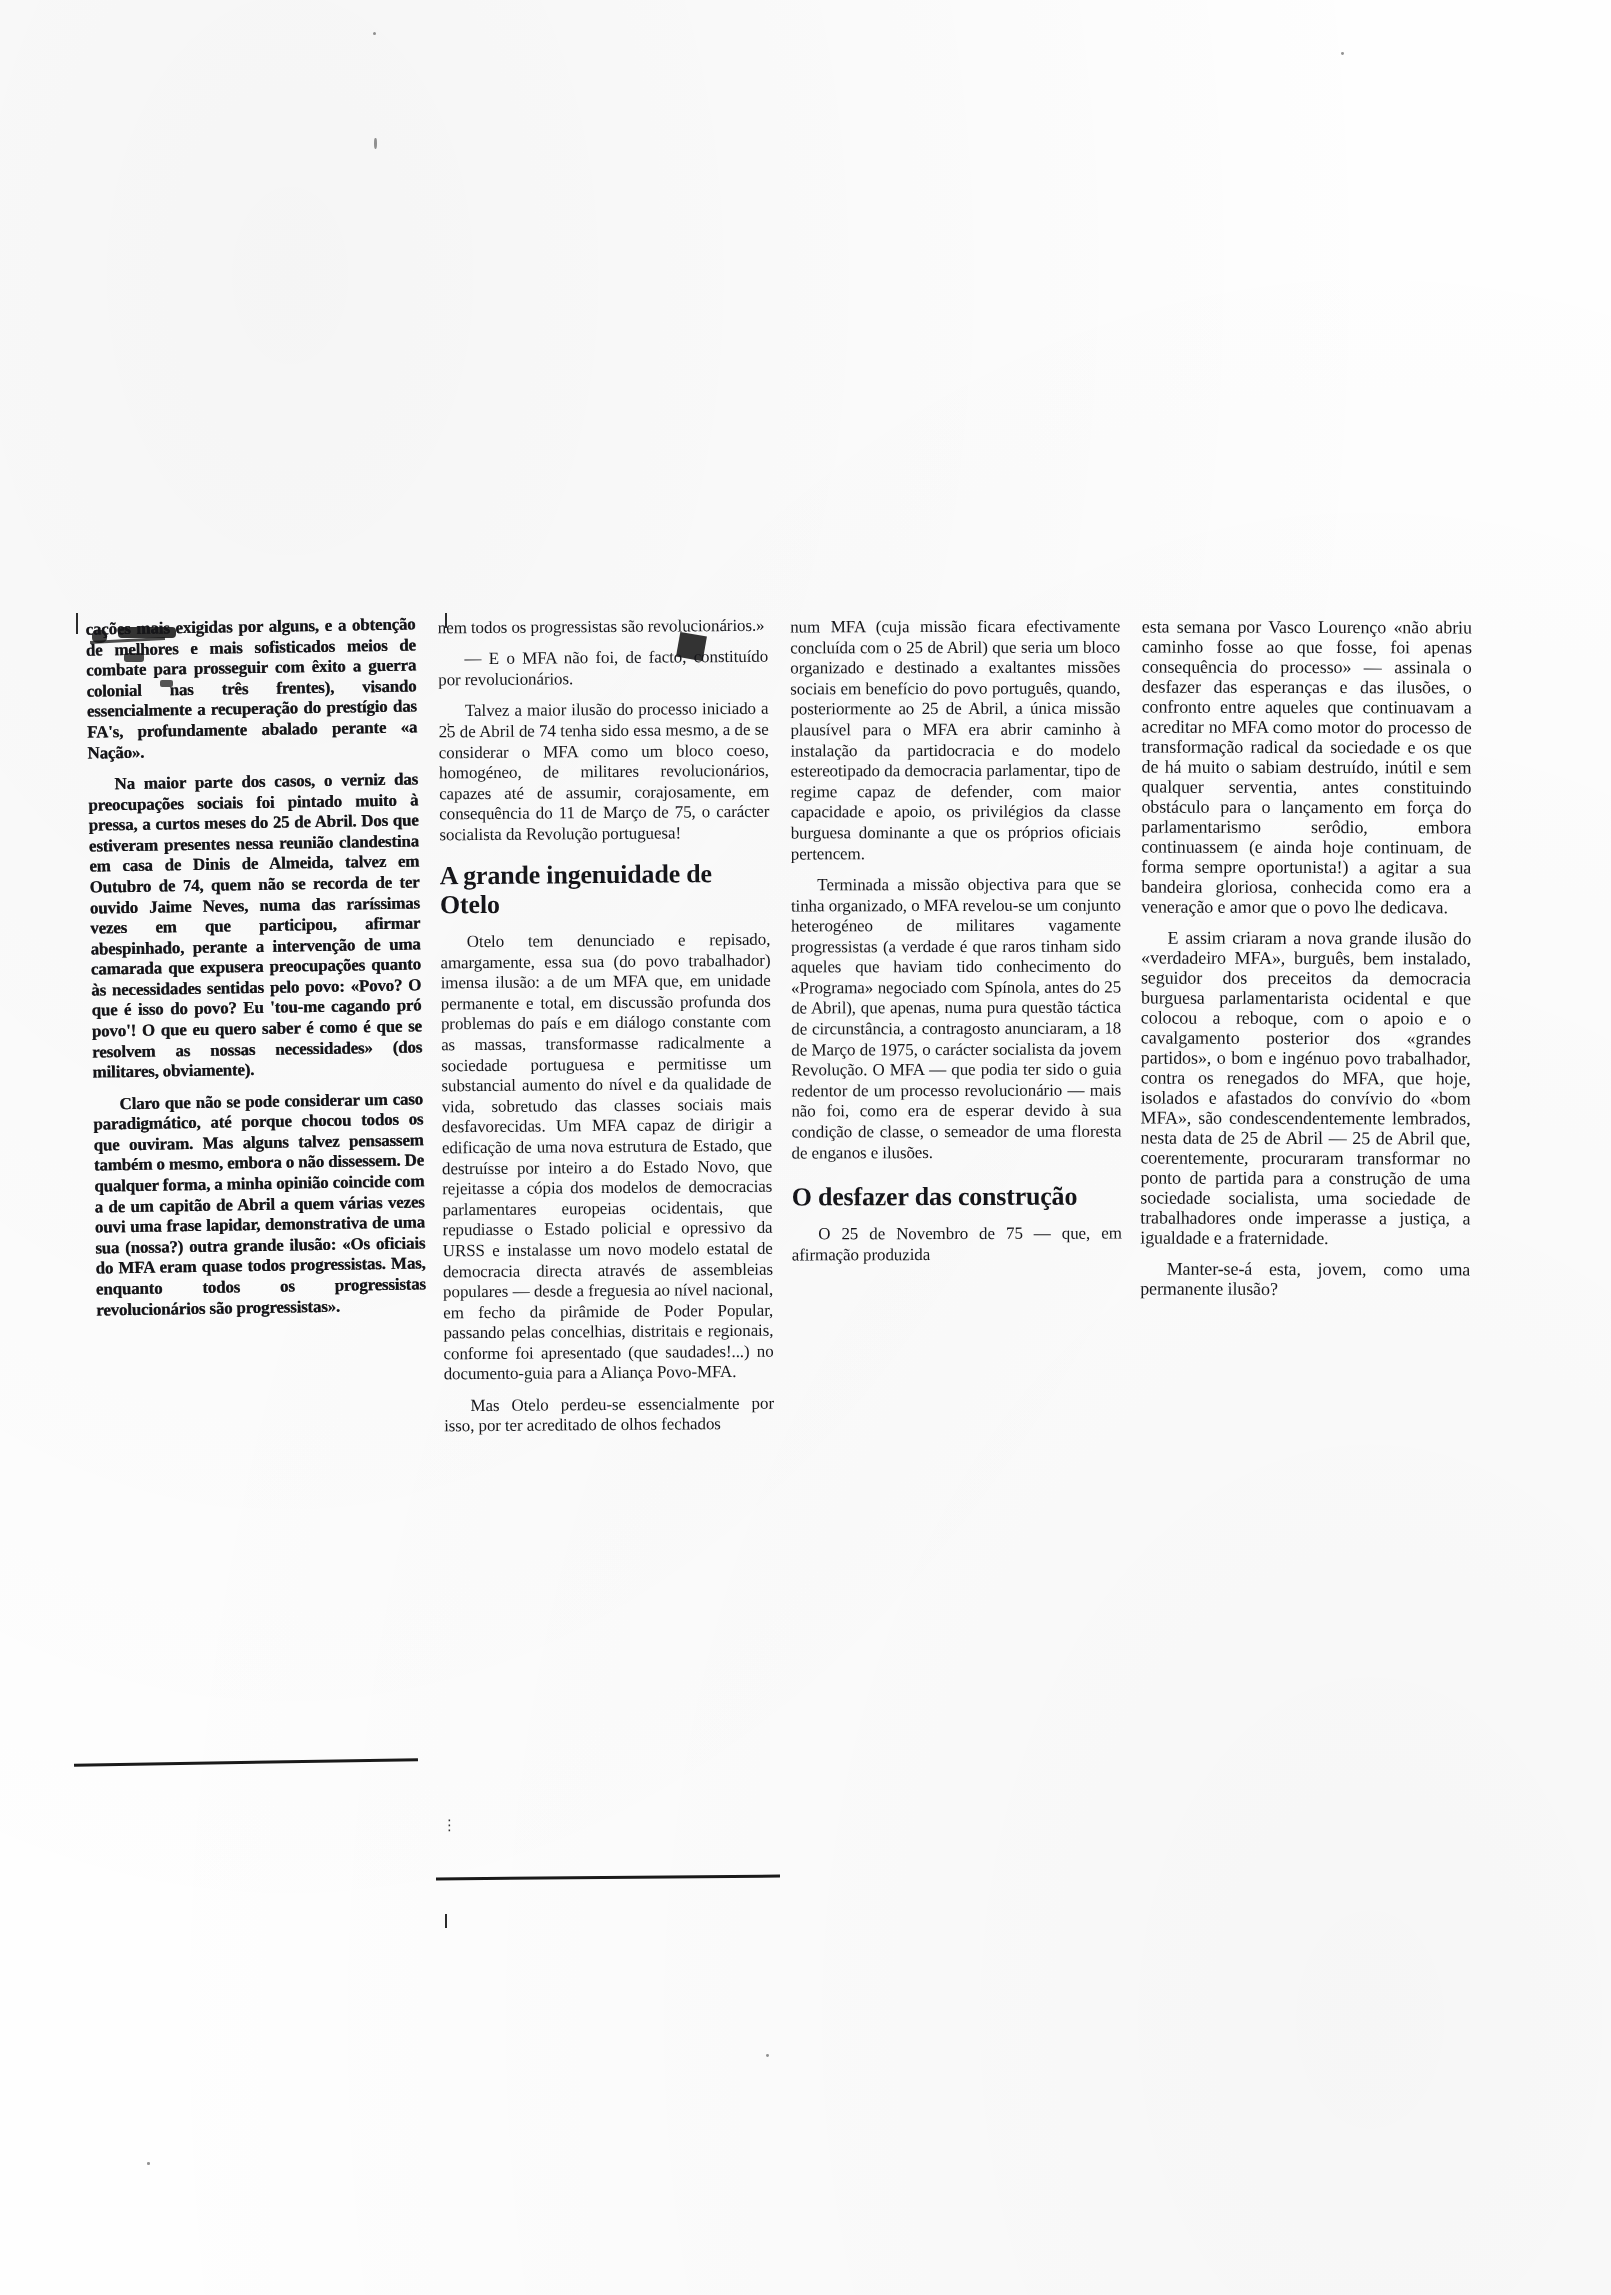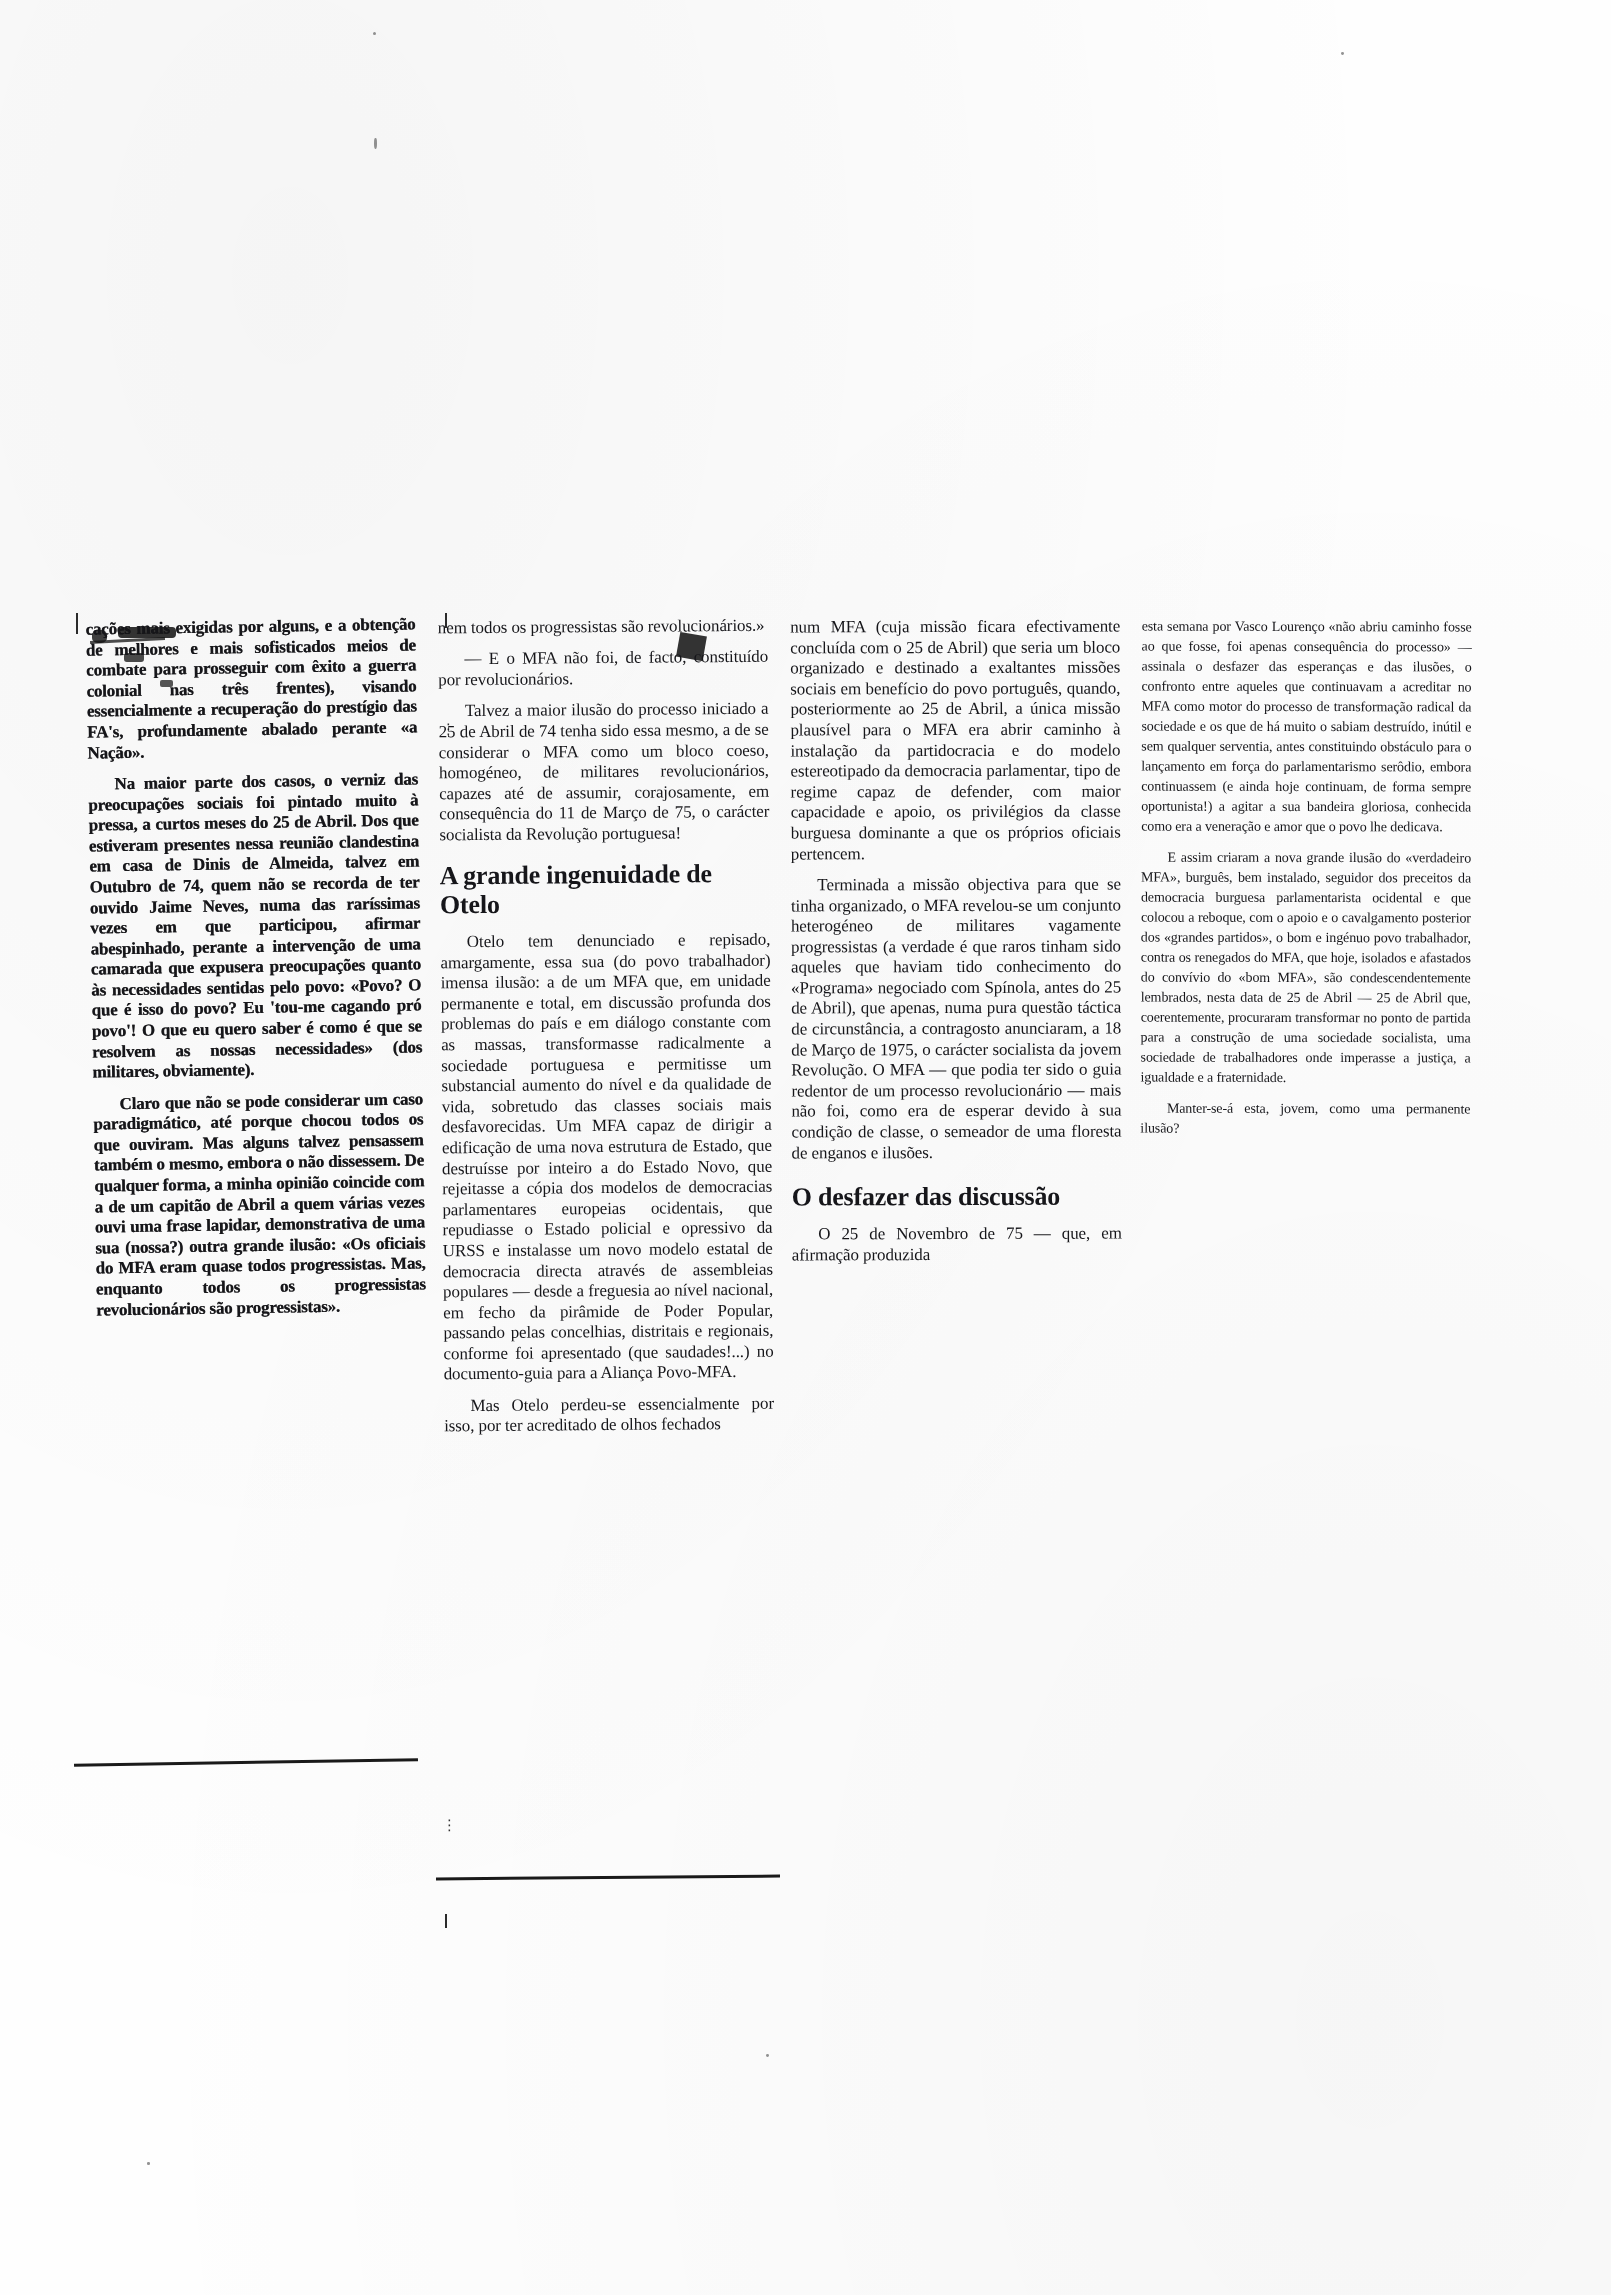--- a/index.html
+++ b/index.html
@@ -73,21 +73,21 @@
   .col-1 p {
     font-weight: 700;
     letter-spacing: -0.2px;
     text-shadow: 0.3px 0 0 rgba(0,0,0,0.55), -0.2px 0 0 rgba(0,0,0,0.3);
   }
 
   .col-2 p, .col-3 p, .col-4 p {
     font-weight: 400;
   }
 
-  .col-4 p { font-size: 14px; line-height: 20px; }
+  .col-4 p { font-size: 18px; line-height: 20px; }
 
   h2.subhead {
     font-size: 26px;
     line-height: 28.5px;
     font-weight: 700;
     margin: 16.7px 0 12.8px 0;
     letter-spacing: -0.2px;
     font-family: "Liberation Serif", serif;
   }
 
@@ -186,21 +186,21 @@
         <h2 class="subhead">A grande ingenuidade de Otelo</h2>
 
         <p>Otelo tem denunciado e repisado, amargamente, essa sua (do povo trabalhador) imensa ilusão: a de um MFA que, em unidade permanente e total, em discussão profunda dos problemas do país e em diálogo constante com as massas, transformasse radicalmente a sociedade portuguesa e permitisse um substancial aumento do nível e da qualidade de vida, sobretudo das classes sociais mais desfavorecidas. Um MFA capaz de dirigir a edificação de uma nova estrutura de Estado, que destruísse por inteiro a do Estado Novo, que rejeitasse a cópia dos modelos de democracias parlamentares europeias ocidentais, que repudiasse o Estado policial e opressivo da URSS e instalasse um novo modelo estatal de democracia directa através de assembleias populares — desde a freguesia ao nível nacional, em fecho da pirâmide de Poder Popular, passando pelas concelhias, distritais e regionais, conforme foi apresentado (que saudades!...) no documento-guia para a Aliança Povo-MFA.</p>
         <p>Mas Otelo perdeu-se essencialmente por isso, por ter acreditado de olhos fechados</p>
       </div>
 
       <div class="col col-3">
         <p class="noind">num MFA (cuja missão ficara efectivamente concluída com o 25 de Abril) que seria um bloco organizado e destinado a exaltantes missões sociais em benefício do povo português, quando, posteriormente ao 25 de Abril, a única missão plausível para o MFA era abrir caminho à instalação da partidocracia e do modelo estereotipado da democracia parlamentar, tipo de regime capaz de defender, com maior capacidade e apoio, os privilégios da classe burguesa dominante a que os próprios oficiais pertencem.</p>
         <p>Terminada a missão objectiva para que se tinha organizado, o MFA revelou-se um conjunto heterogéneo de militares vagamente progressistas (a verdade é que raros tinham sido aqueles que haviam tido conhecimento do «Programa» negociado com Spínola, antes do 25 de Abril), que apenas, numa pura questão táctica de circunstância, a contragosto anunciaram, a 18 de Março de 1975, o carácter socialista da jovem Revolução. O MFA — que podia ter sido o guia redentor de um processo revolucionário — mais não foi, como era de esperar devido à sua condição de classe, o semeador de uma floresta de enganos e ilusões.</p>
 
-        <h2 class="subhead tight">O desfazer das discussão</h2>
+        <h2 class="subhead tight">O desfazer das construção</h2>
 
         <p>O 25 de Novembro de 75 — que, em afirmação produzida</p>
       </div>
 
       <div class="col col-4">
         <p class="noind">esta semana por Vasco Lourenço «não abriu caminho fosse ao que fosse, foi apenas consequência do processo» — assinala o desfazer das esperanças e das ilusões, o confronto entre aqueles que continuavam a acreditar no MFA como motor do processo de transformação radical da sociedade e os que de há muito o sabiam destruído, inútil e sem qualquer serventia, antes constituindo obstáculo para o lançamento em força do parlamentarismo serôdio, embora continuassem (e ainda hoje continuam, de forma sempre oportunista!) a agitar a sua bandeira gloriosa, conhecida como era a veneração e amor que o povo lhe dedicava.</p>
         <p>E assim criaram a nova grande ilusão do «verdadeiro MFA», burguês, bem instalado, seguidor dos preceitos da democracia burguesa parlamentarista ocidental e que colocou a reboque, com o apoio e o cavalgamento posterior dos «grandes partidos», o bom e ingénuo povo trabalhador, contra os renegados do MFA, que hoje, isolados e afastados do convívio do «bom MFA», são condescendentemente lembrados, nesta data de 25 de Abril — 25 de Abril que, coerentemente, procuraram transformar no ponto de partida para a construção de uma sociedade socialista, uma sociedade de trabalhadores onde imperasse a justiça, a igualdade e a fraternidade.</p>
         <p>Manter-se-á esta, jovem, como uma permanente ilusão?</p>
       </div>
 

